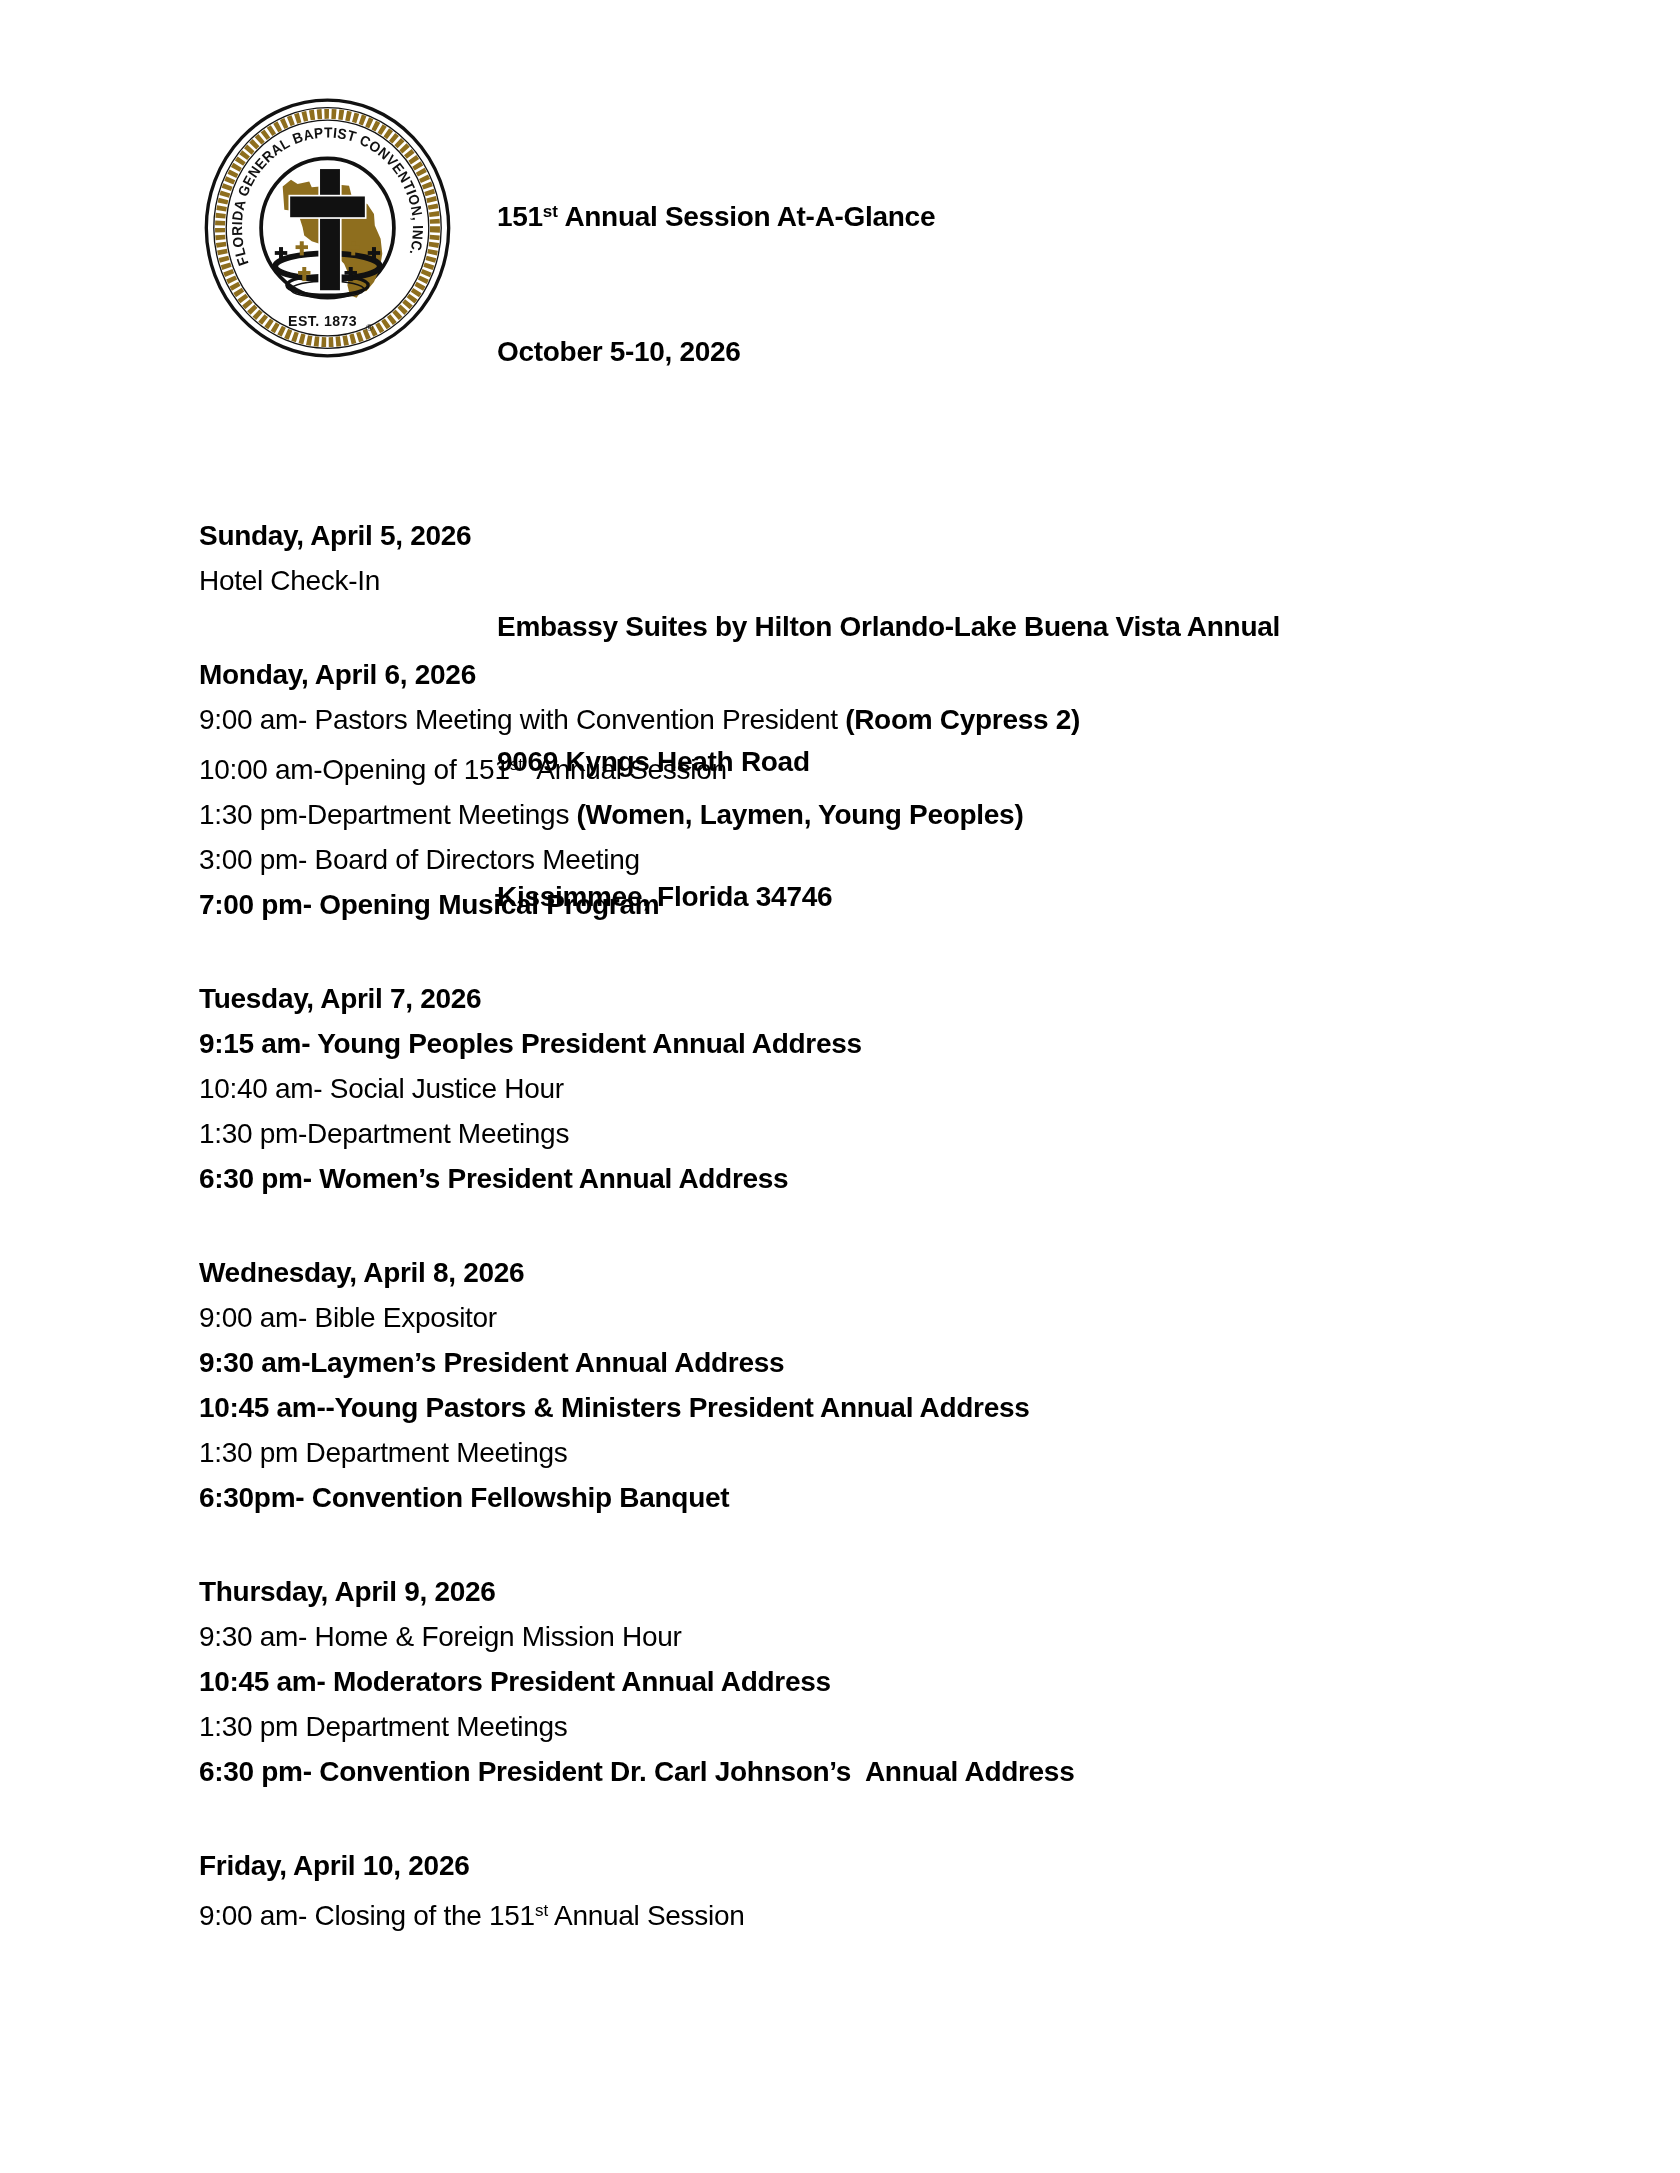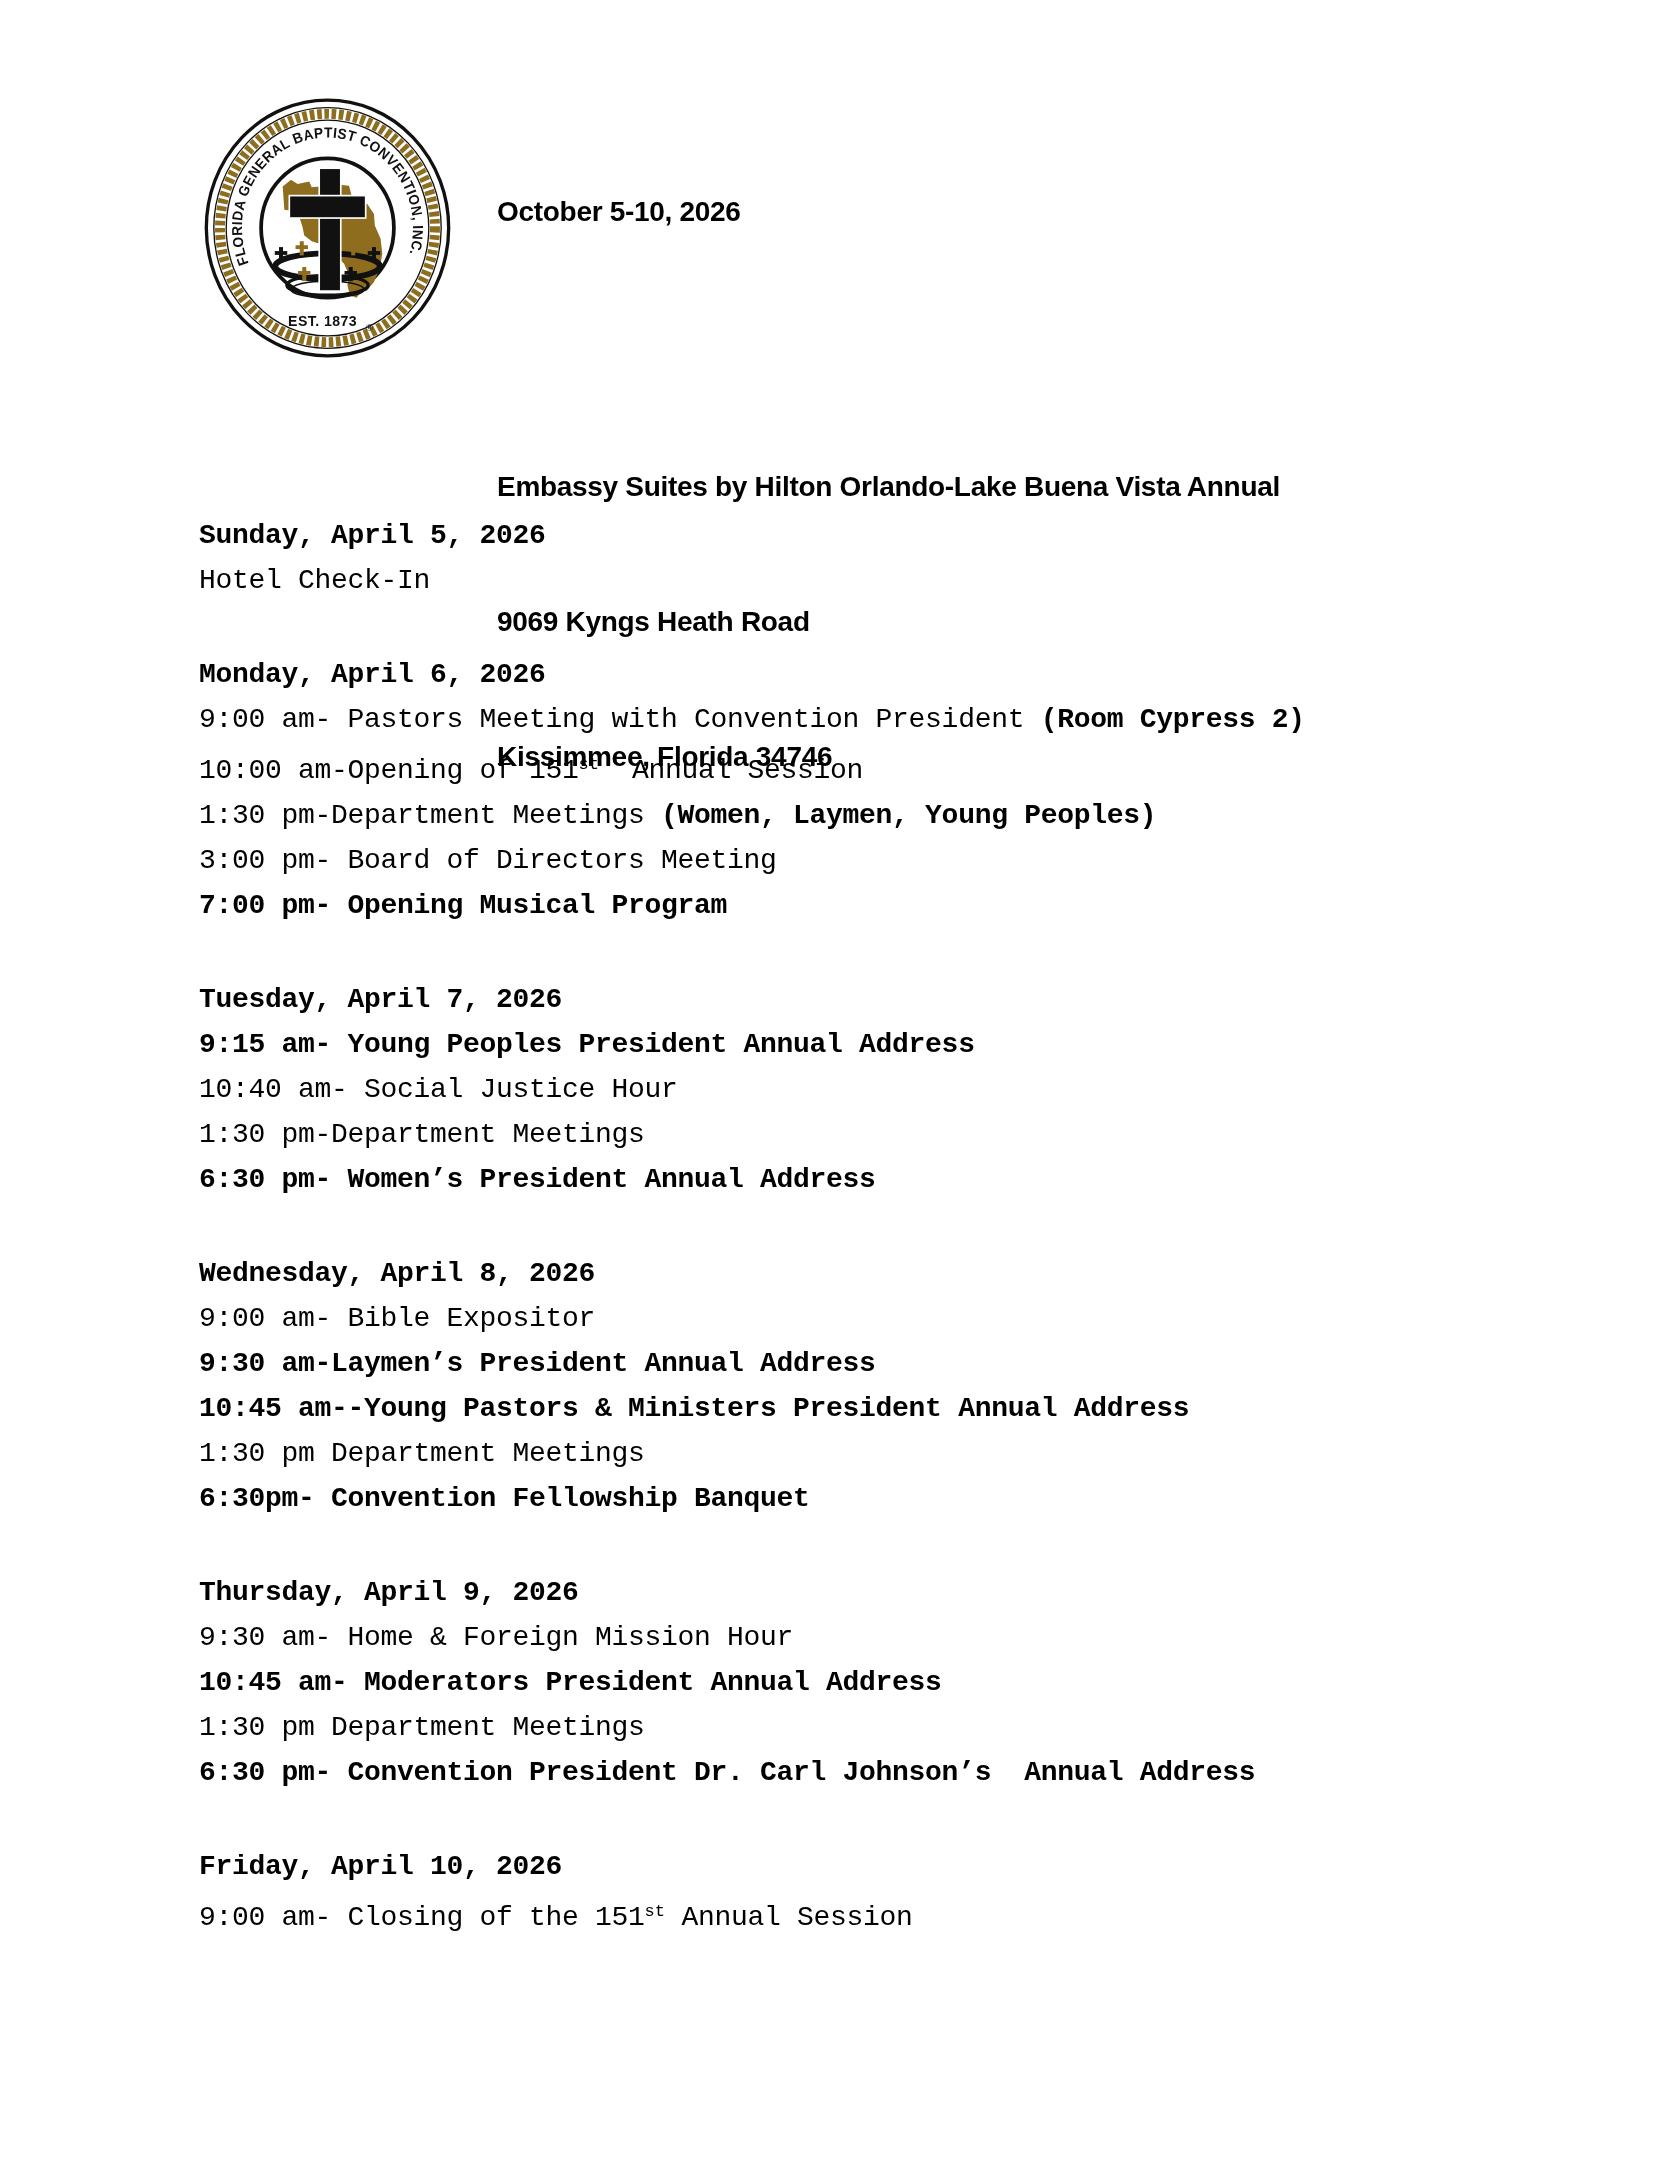--- a/index.html
+++ b/index.html
@@ -43,21 +43,21 @@
   .schedule {
     position: absolute;
     left: 199px;
     top: 513px;
     width: 1380px;
     font-size: 28px;
     line-height: 45px;
     white-space: pre-wrap;
     letter-spacing: -0.3px;
   }
-  .day-section { margin-bottom: 49px; font-family: Liberation Mono, monospace; }
+  .day-section { margin-bottom: 49px; }
   .day-heading { font-weight: 700; }
   .item { font-weight: 400; }
   .b { font-weight: 700; }
   .sup {
     font-size: 17px;
     vertical-align: 9.4px;
     letter-spacing: 0;
   }
   .seal text {
     font-family: "Liberation Sans", sans-serif;
@@ -109,20 +109,21 @@
     <g fill="#111111" stroke="#ffffff" stroke-width="2">
       <rect x="140" y="86" width="26" height="148"></rect>
       <rect x="104" y="119" width="92" height="27"></rect>
     </g>
 
     <text x="144" y="276" font-size="17" font-weight="700" fill="#111111" text-anchor="middle" letter-spacing="0.5">EST. 1873</text>
     <text x="196" y="282" font-size="12" fill="#111111">®</text>
   </svg>
 
   <div class="header-block">
+    <div><span>151</span><span class="sup">st</span><span> Annual Session At-A-Glance</span></div>
     <div>October 5-10, 2026</div>
     <div class="header-gap"></div>
     <div>Embassy Suites by Hilton Orlando-Lake Buena Vista Annual</div>
     <div>9069 Kyngs Heath Road</div>
     <div>Kissimmee, Florida 34746</div>
   </div>
 
   <div class="schedule"><section class="day-section"><div class="day-heading">Sunday, April 5, 2026</div><div class="item"><span>Hotel Check-In</span></div></section><section class="day-section"><div class="day-heading">Monday, April 6, 2026</div><div class="item"><span>9:00 am- Pastors Meeting with Convention President </span><span class="b">(Room Cypress 2)</span></div><div class="item"><span>10:00 am-Opening of 151</span><span class="sup">st</span><span>  Annual Session</span></div><div class="item"><span>1:30 pm-Department Meetings </span><span class="b">(Women, Laymen, Young Peoples)</span></div><div class="item"><span>3:00 pm- Board of Directors Meeting</span></div><div class="item"><span class="b">7:00 pm- Opening Musical Program</span></div></section><section class="day-section"><div class="day-heading">Tuesday, April 7, 2026</div><div class="item"><span class="b">9:15 am- Young Peoples President Annual Address</span></div><div class="item"><span>10:40 am- Social Justice Hour</span></div><div class="item"><span>1:30 pm-Department Meetings</span></div><div class="item"><span class="b">6:30 pm- Women’s President Annual Address</span></div></section><section class="day-section"><div class="day-heading">Wednesday, April 8, 2026</div><div class="item"><span>9:00 am- Bible Expositor</span></div><div class="item"><span class="b">9:30 am-Laymen’s President Annual Address</span></div><div class="item"><span class="b">10:45 am--Young Pastors &amp; Ministers President Annual Address</span></div><div class="item"><span>1:30 pm Department Meetings</span></div><div class="item"><span class="b">6:30pm- Convention Fellowship Banquet</span></div></section><section class="day-section"><div class="day-heading">Thursday, April 9, 2026</div><div class="item"><span>9:30 am- Home &amp; Foreign Mission Hour</span></div><div class="item"><span class="b">10:45 am- Moderators President Annual Address</span></div><div class="item"><span>1:30 pm Department Meetings</span></div><div class="item"><span class="b">6:30 pm- Convention President Dr. Carl Johnson’s  Annual Address</span></div></section><section class="day-section"><div class="day-heading">Friday, April 10, 2026</div><div class="item"><span>9:00 am- Closing of the 151</span><span class="sup">st</span><span> Annual Session</span></div></section></div>
 
 </div>

